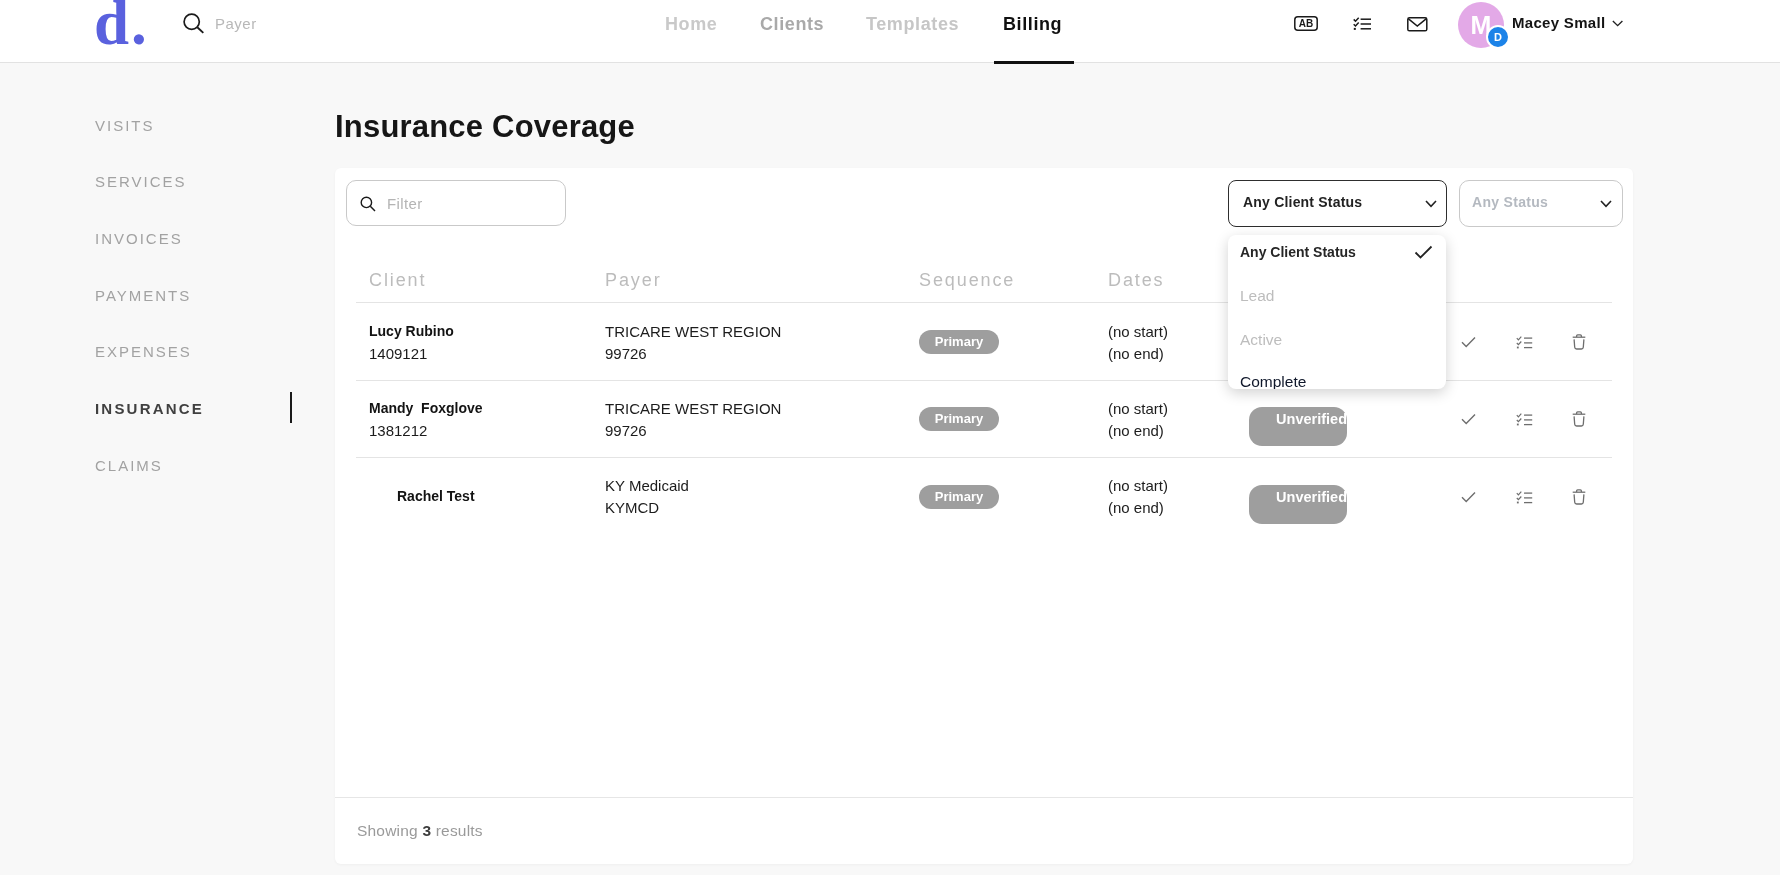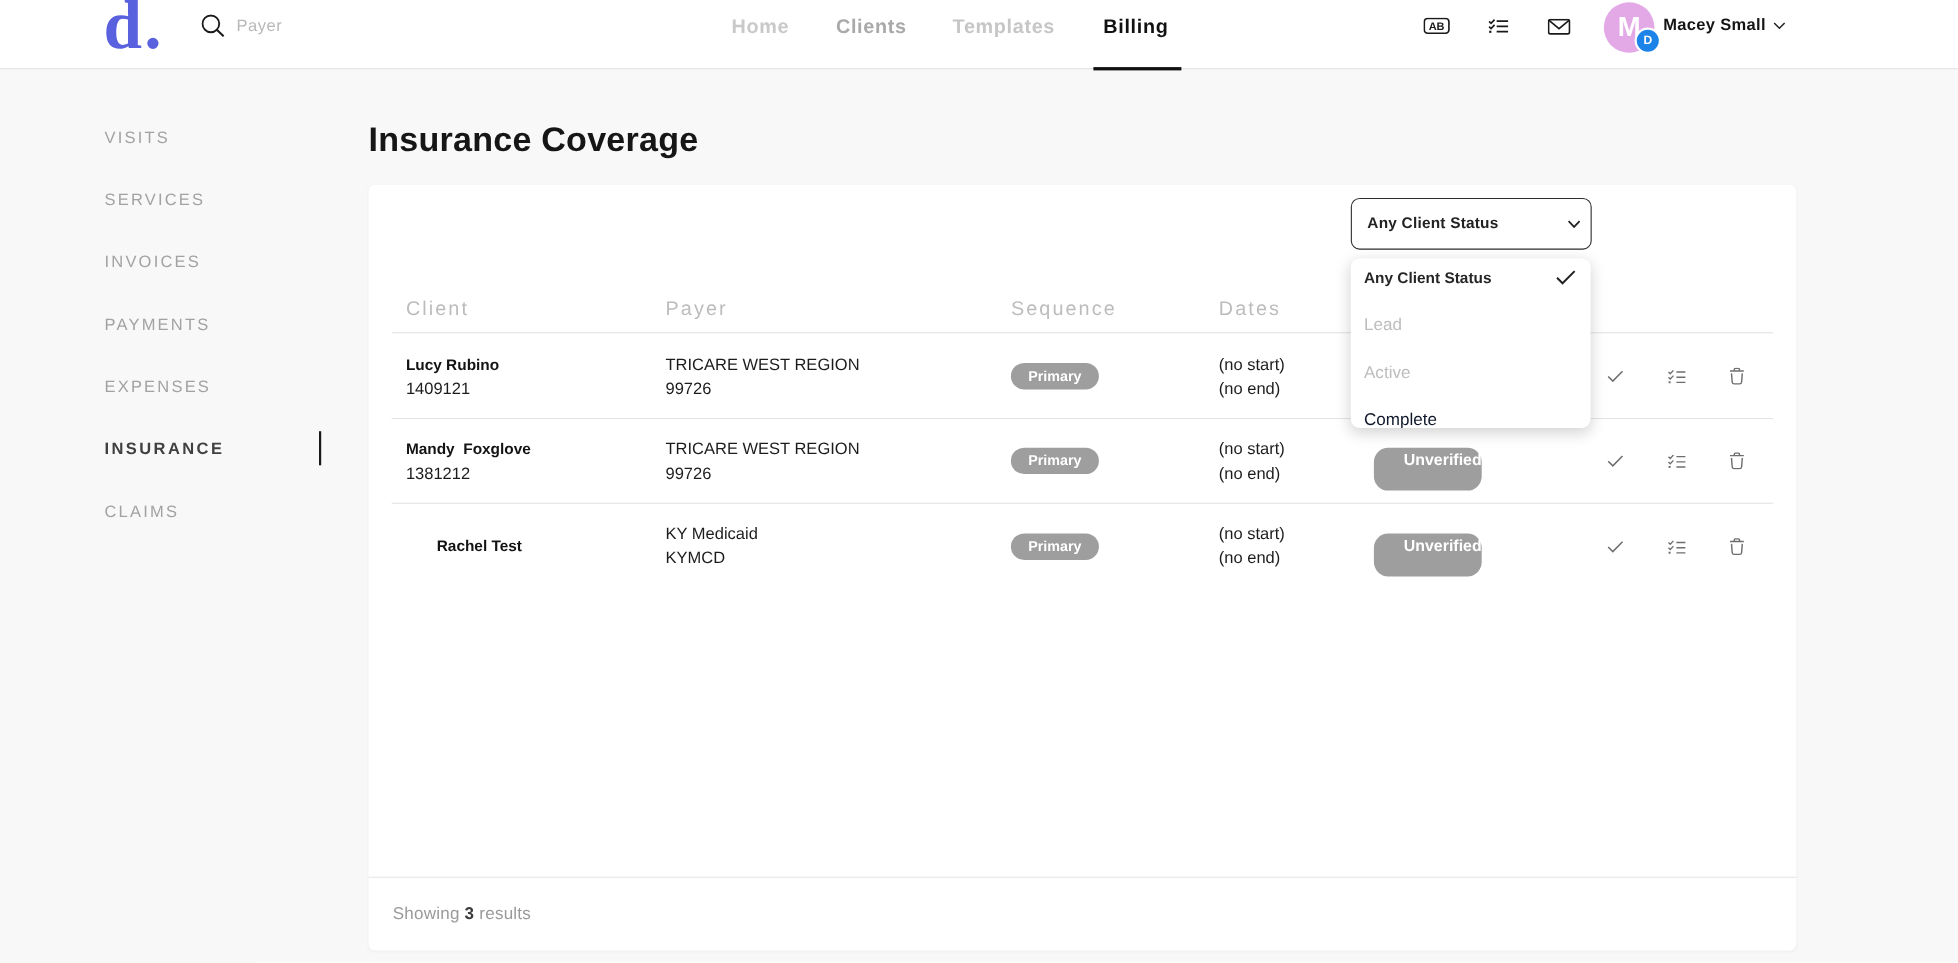--- a/index.html
+++ b/index.html
@@ -99,23 +99,36 @@
 <div class="side" style="top:287px;">PAYMENTS</div>
 <div class="side" style="top:343px;">EXPENSES</div>
 <div class="side" id="side-active" style="top:400px;">INSURANCE</div>
 <div class="side" style="top:457px;">CLAIMS</div>
 <div id="sidebar-bar"></div>
 
 <div id="title">Insurance Coverage</div>
 
 <div id="card">
 
+  <div id="filter">
+    <svg class="abs" style="left:13px;top:15px;" width="17" height="16" viewBox="0 0 17 16" fill="none">
+      <circle cx="6.4" cy="6.4" r="5.2" stroke="#1a1a1a" stroke-width="1.4"></circle>
+      <line x1="10.3" y1="10.3" x2="15" y2="15" stroke="#1a1a1a" stroke-width="1.5"></line>
+    </svg>
+    <span>Filter</span>
+  </div>
   <div id="sel1">
     <span>Any Client Status</span>
     <svg class="abs" style="left:196px;top:19px;" width="12" height="8" viewBox="0 0 12 8" fill="none">
+      <path d="M1 1 L6 6.3 L11 1" stroke="#222" stroke-width="1.6"></path>
+    </svg>
+  </div>
+  <div id="sel2">
+    <span>Any Status</span>
+    <svg class="abs" style="left:140px;top:19px;" width="12" height="8" viewBox="0 0 12 8" fill="none">
       <path d="M1 1 L6 6.3 L11 1" stroke="#222" stroke-width="1.6"></path>
     </svg>
   </div>
 
   <span class="hdr" style="left:34px;">Client</span>
   <span class="hdr" style="left:270px;">Payer</span>
   <span class="hdr" style="left:584px;">Sequence</span>
   <span class="hdr" style="left:773px;">Dates</span>
   <span class="hdr" style="left:914px;">Status</span>
   <div class="divider" style="top:134px;"></div>

